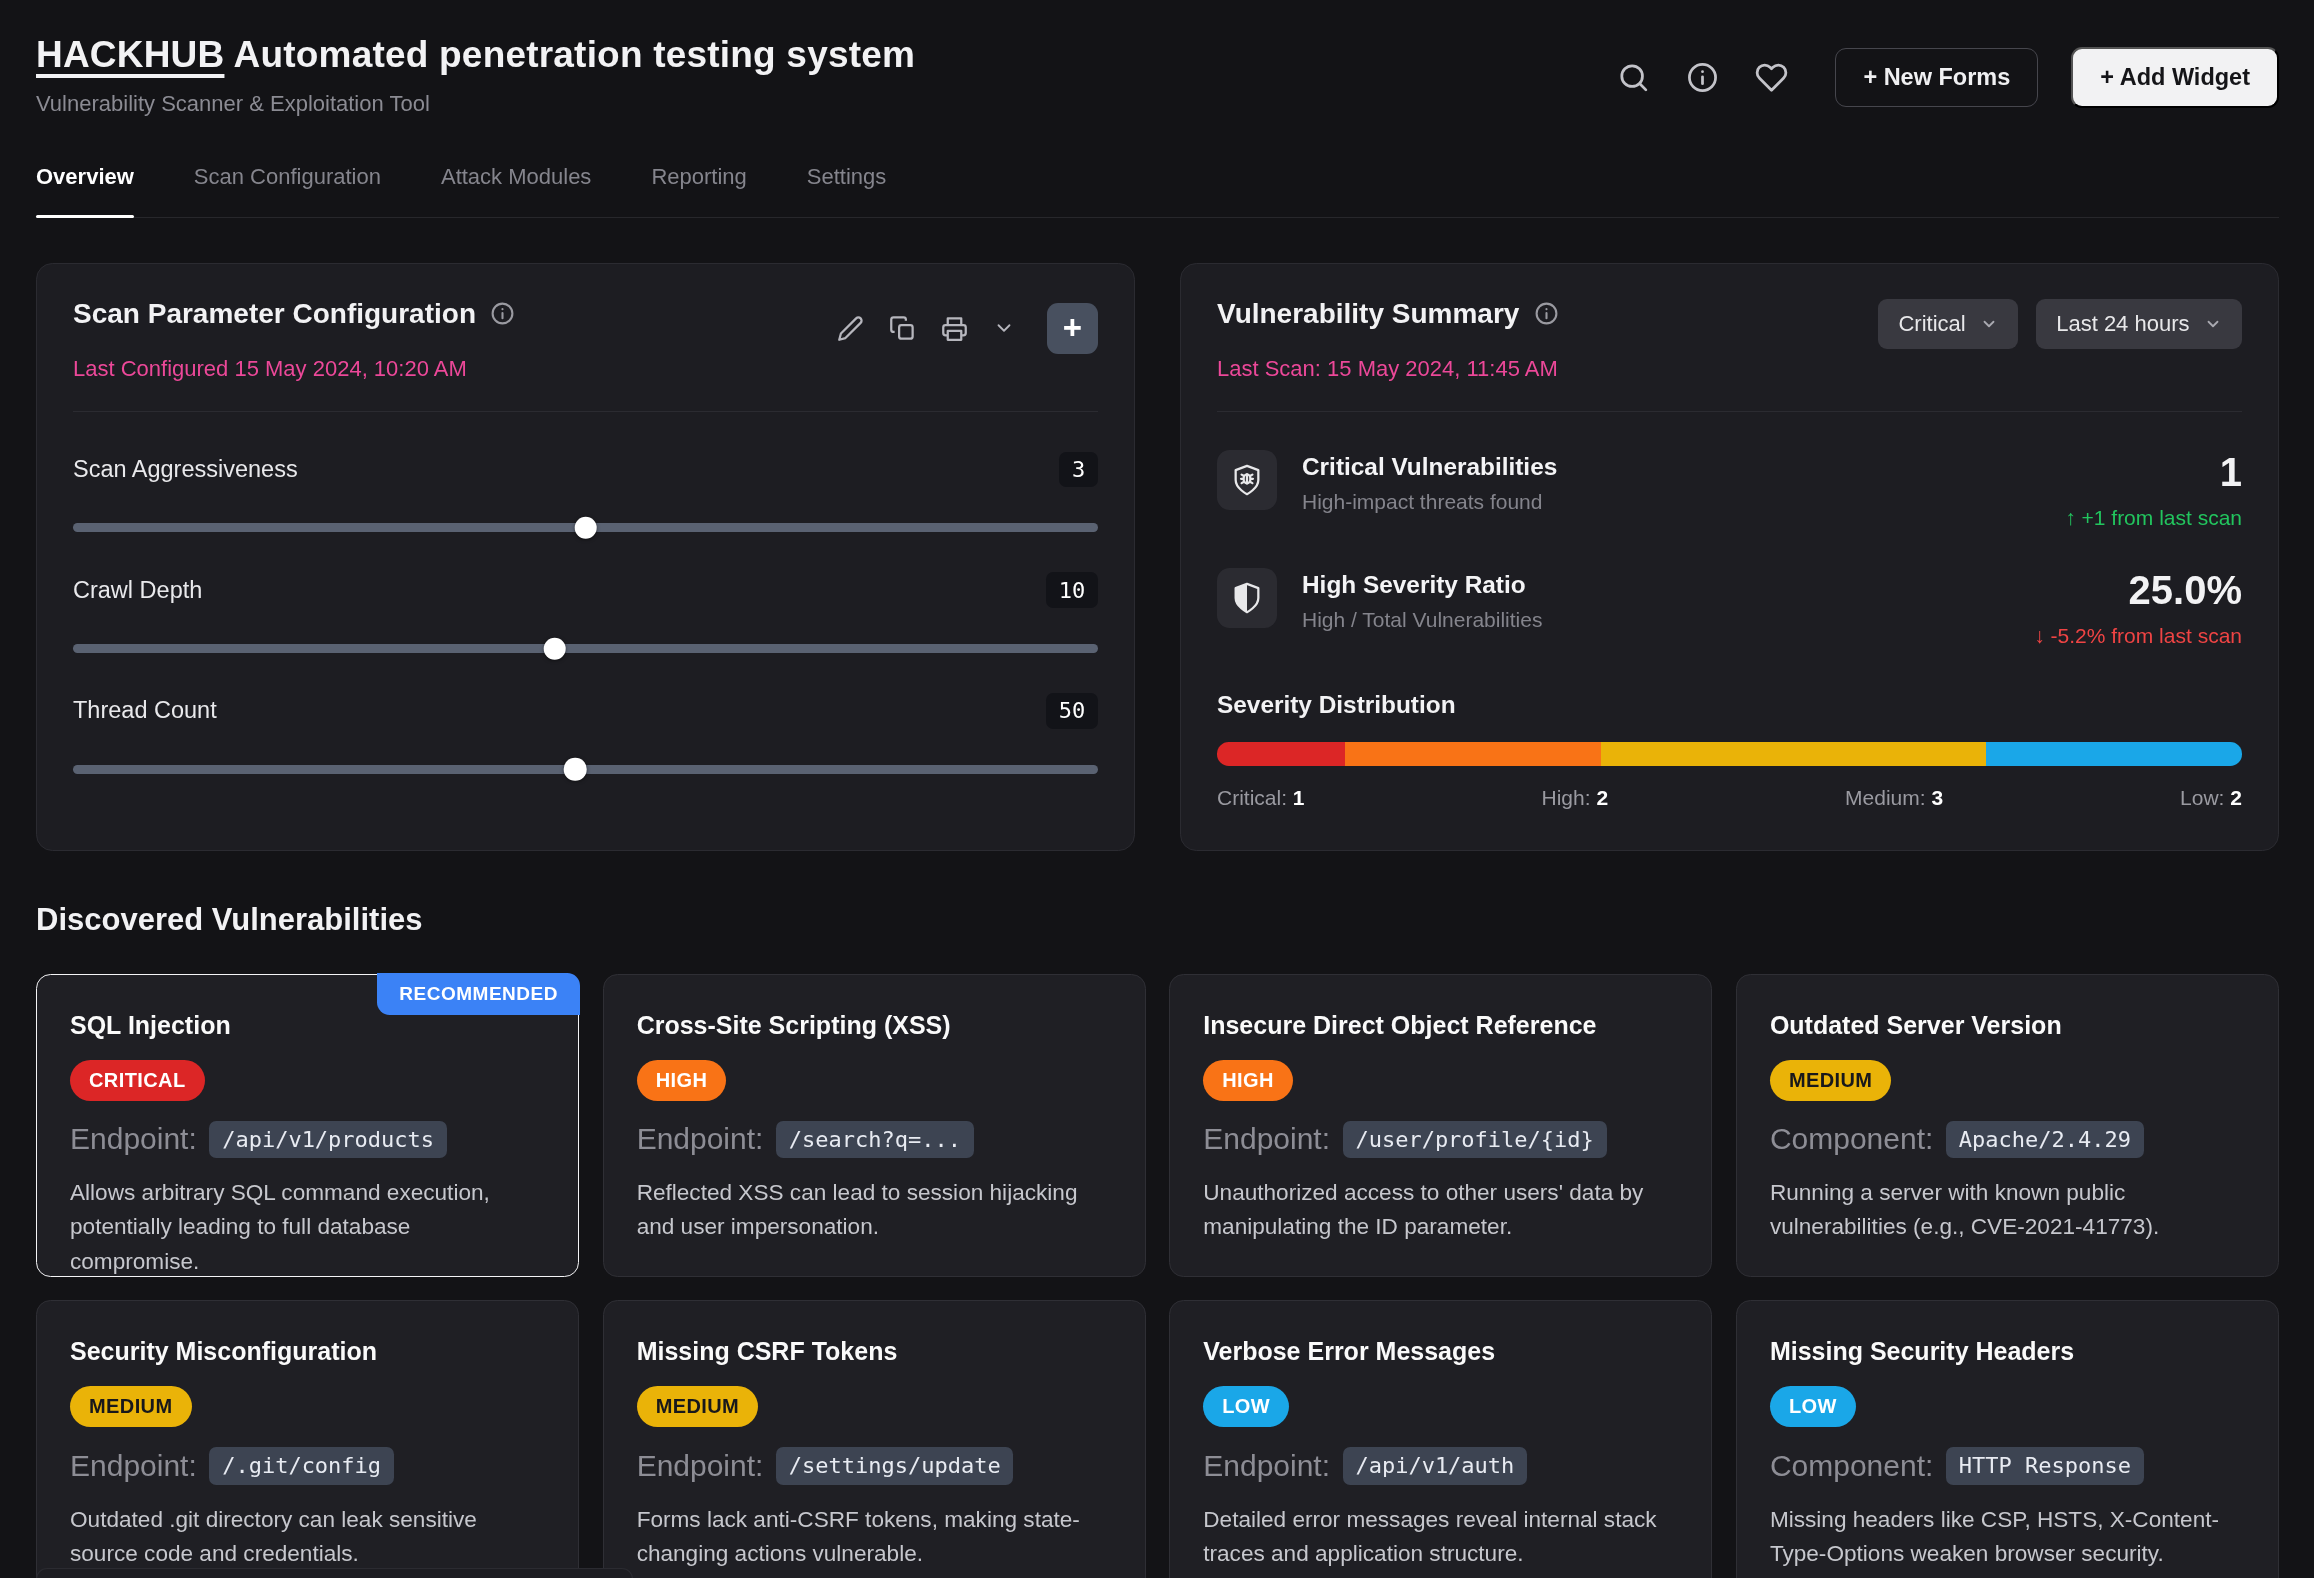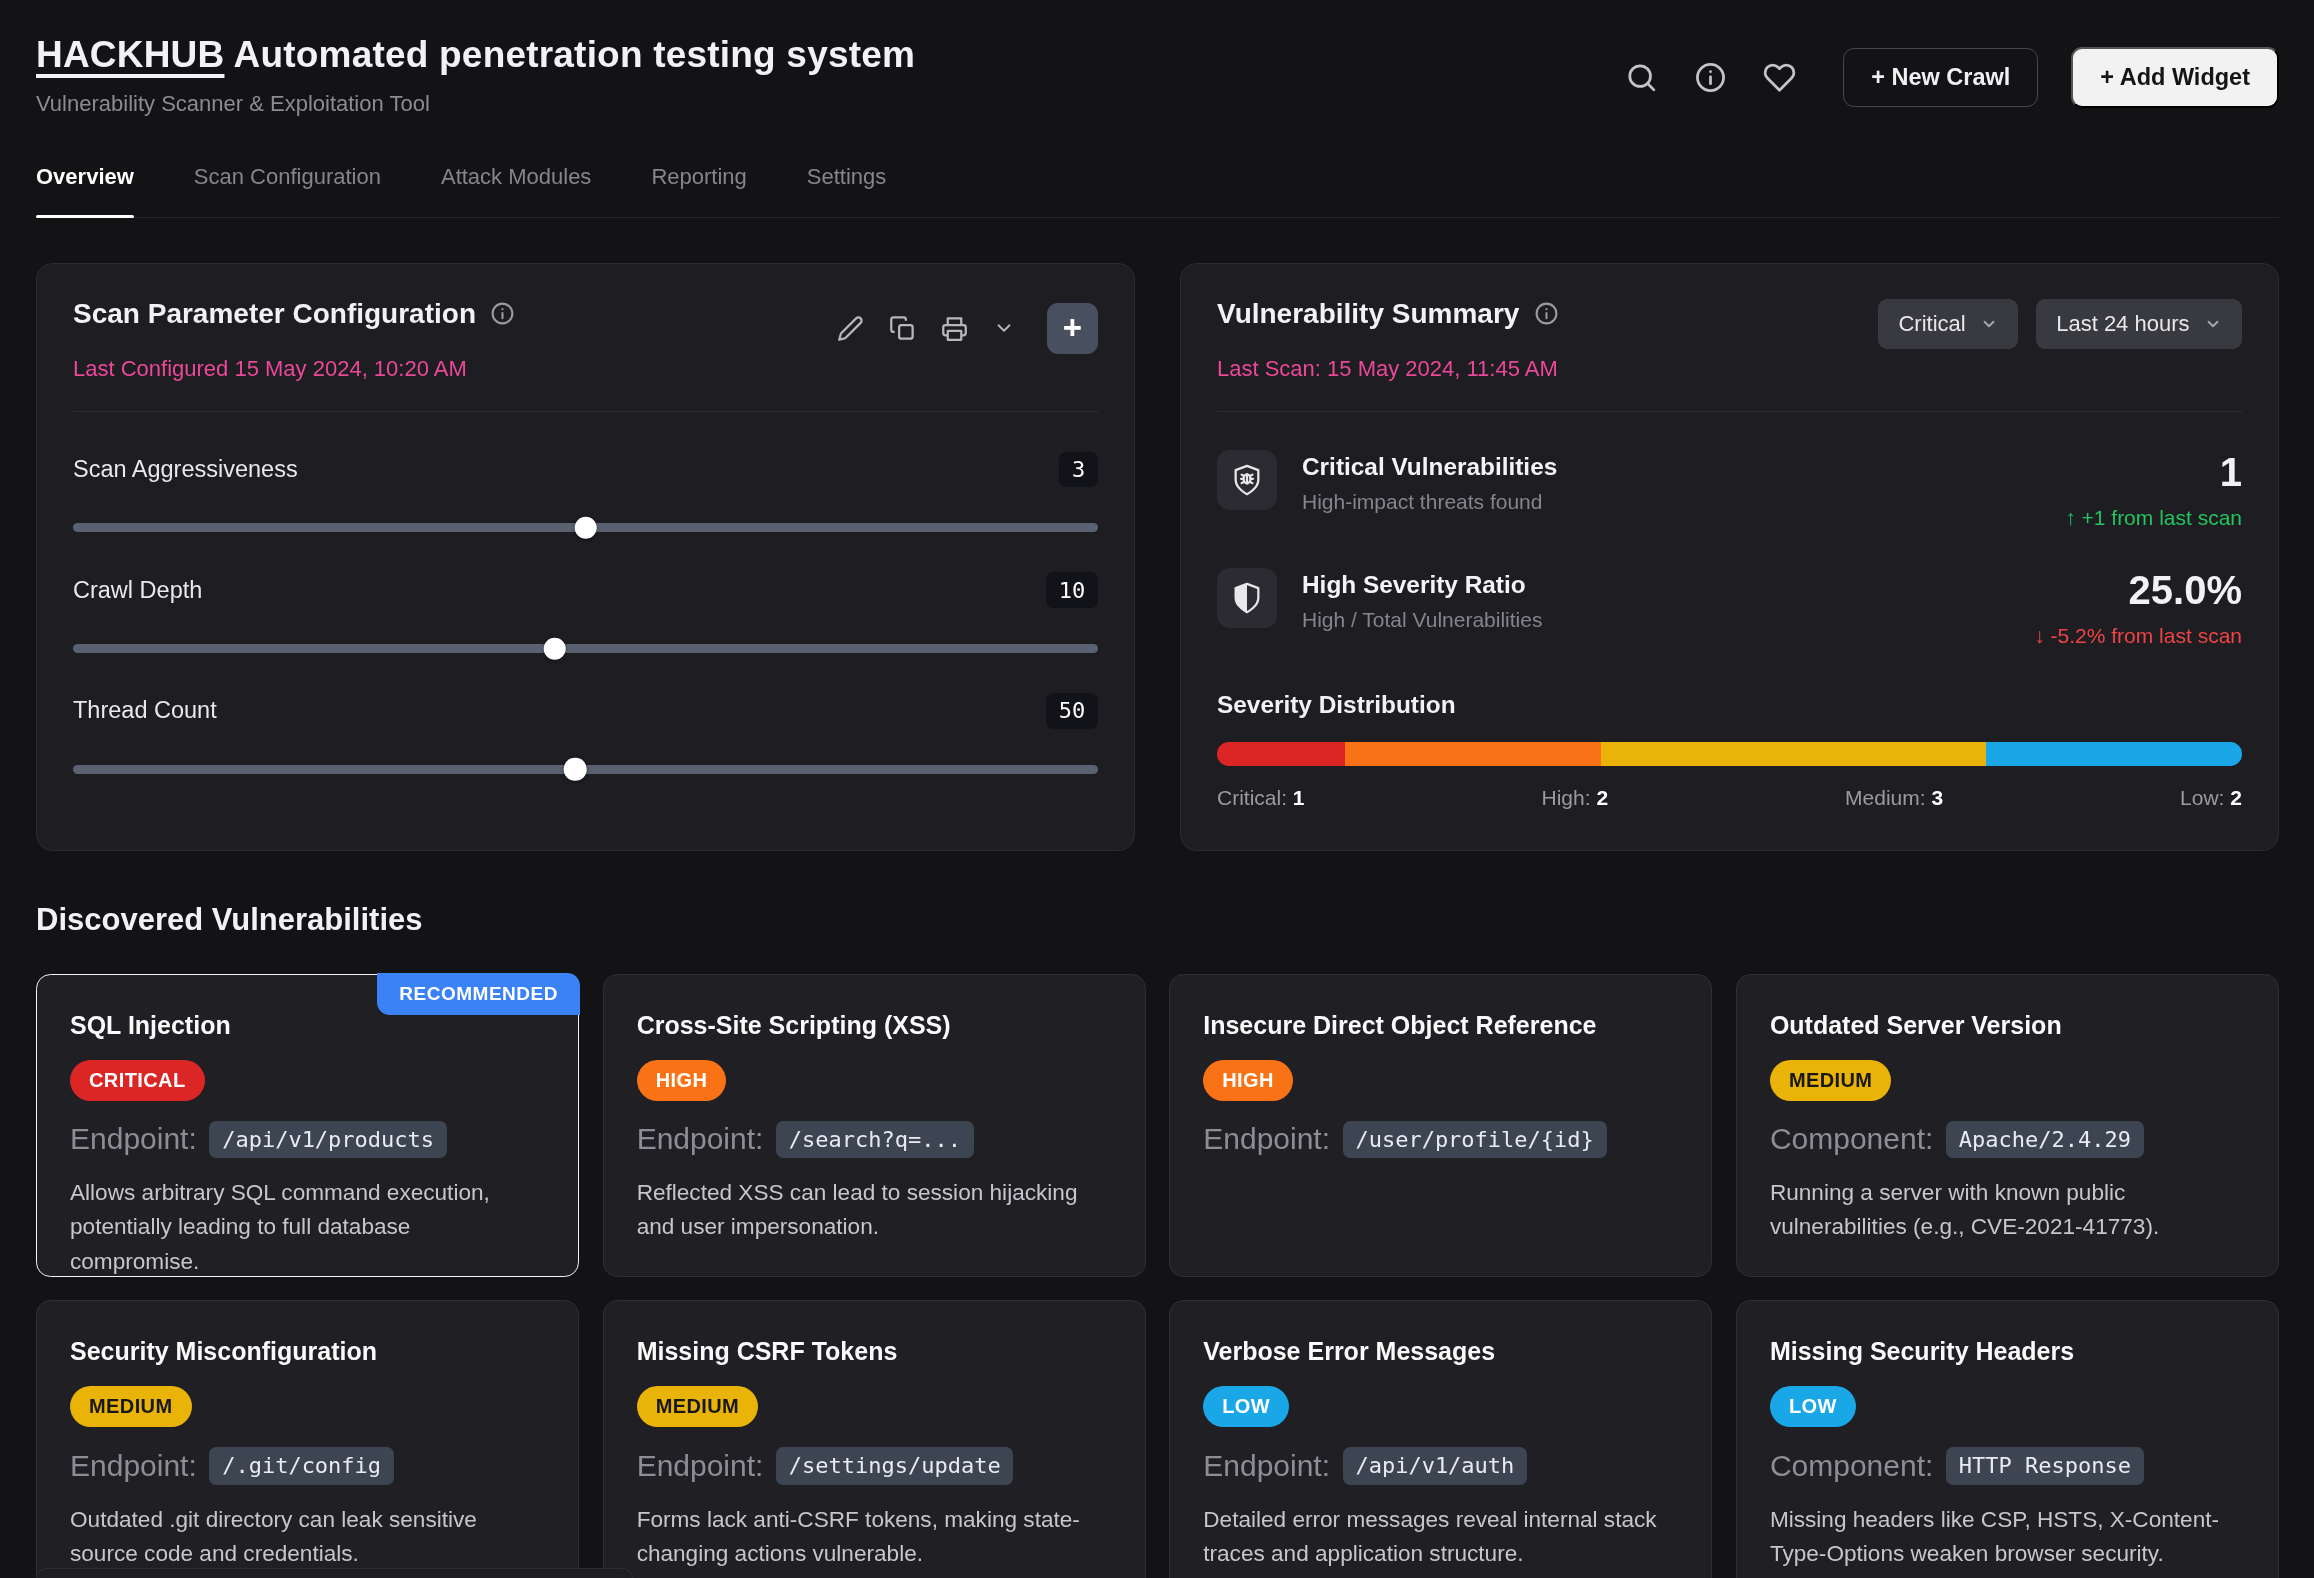--- a/index.html
+++ b/index.html
@@ -113,21 +113,21 @@
             <circle cx="12" cy="12" r="9.5"></circle>
             <line x1="12" y1="16.5" x2="12" y2="11.5"></line>
             <line x1="12" y1="7.8" x2="12" y2="7.7"></line>
           </svg>
       </div>
       <div class="icon-btn">
         <svg width="33" height="33" viewBox="0 0 24 24" fill="none" stroke-width="2" stroke-linejoin="round">
             <path d="M20.84 4.61a5.5 5.5 0 0 0-7.78 0L12 5.67l-1.06-1.06a5.5 5.5 0 0 0-7.78 7.78l1.06 1.06L12 21.23l7.78-7.78 1.06-1.06a5.5 5.5 0 0 0 0-7.78z"></path>
           </svg>
       </div>
-      <button class="btn btn-outline">+ New Crawl</button>
+      <button class="btn btn-outline">+ New Forms</button>
       <button class="btn btn-solid">+ Add Widget</button>
     </div>
   </div>
 
   <div class="tabs" id="tabs">
       <div class="tab active">Overview</div>
       <div class="tab">Scan Configuration</div>
       <div class="tab">Attack Modules</div>
       <div class="tab">Reporting</div>
       <div class="tab">Settings</div>
@@ -315,20 +315,21 @@
     <p class="card-desc">Reflected XSS can lead to session hijacking and user impersonation.</p>
   </div>
       <div class="card">
 
     <div class="card-title">Insecure Direct Object Reference</div>
     <div><span class="sev-pill" style="background: rgb(249, 115, 22); color: rgb(255, 255, 255);">HIGH</span></div>
     <div class="loc-row">
       <span class="loc-label">Endpoint:</span>
       <code class="loc-chip">/user/profile/{id}</code>
     </div>
+    <p class="card-desc">Unauthorized access to other users' data by manipulating the ID parameter.</p>
   </div>
       <div class="card">
 
     <div class="card-title">Outdated Server Version</div>
     <div><span class="sev-pill" style="background: rgb(234, 179, 8); color: rgb(24, 24, 27);">MEDIUM</span></div>
     <div class="loc-row">
       <span class="loc-label">Component:</span>
       <code class="loc-chip">Apache/2.4.29</code>
     </div>
     <p class="card-desc">Running a server with known public vulnerabilities (e.g., CVE-2021-41773).</p>

